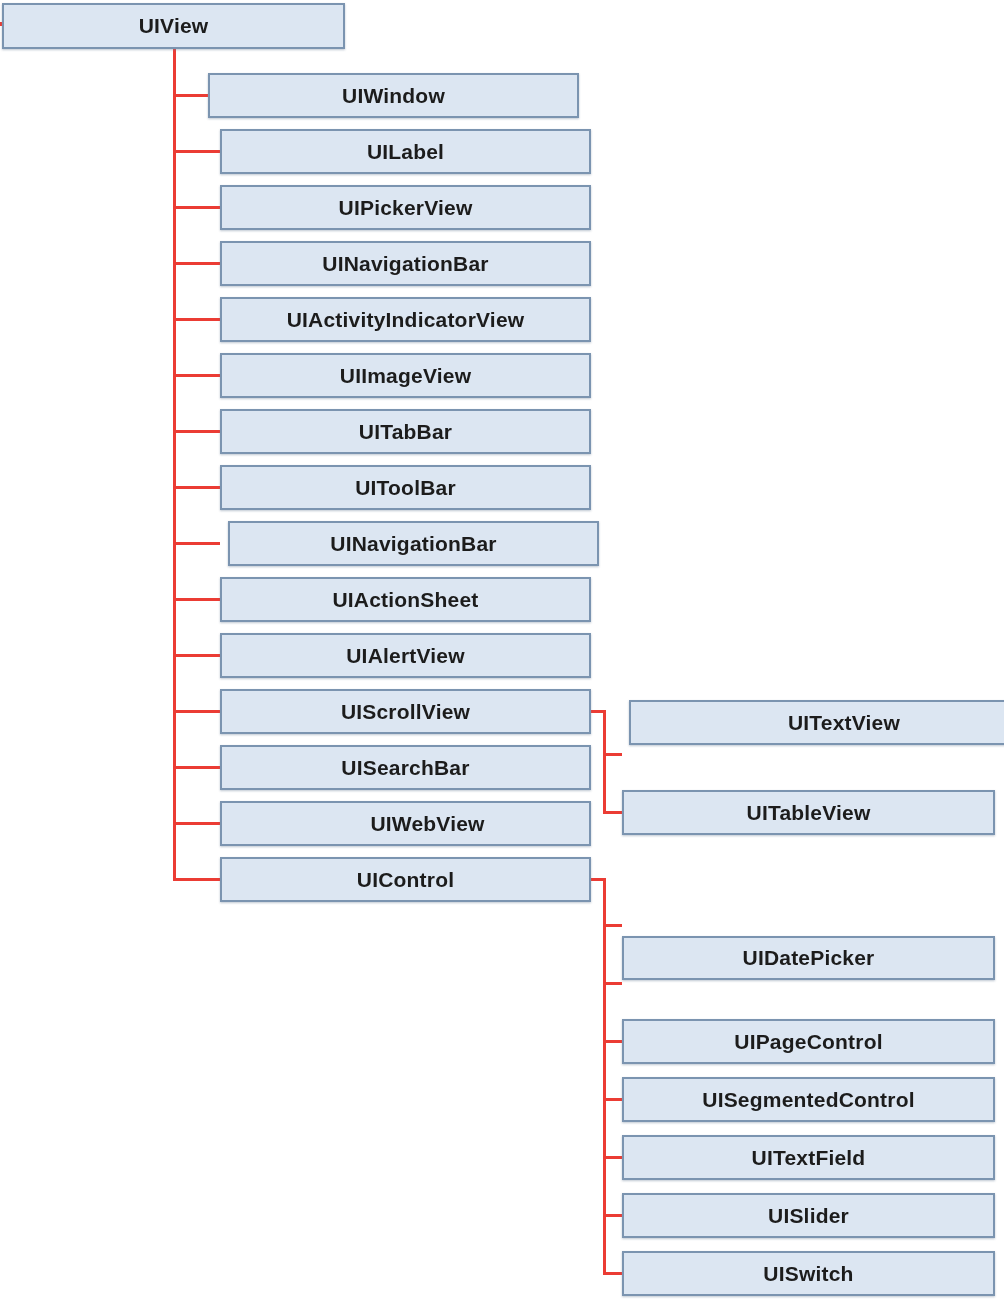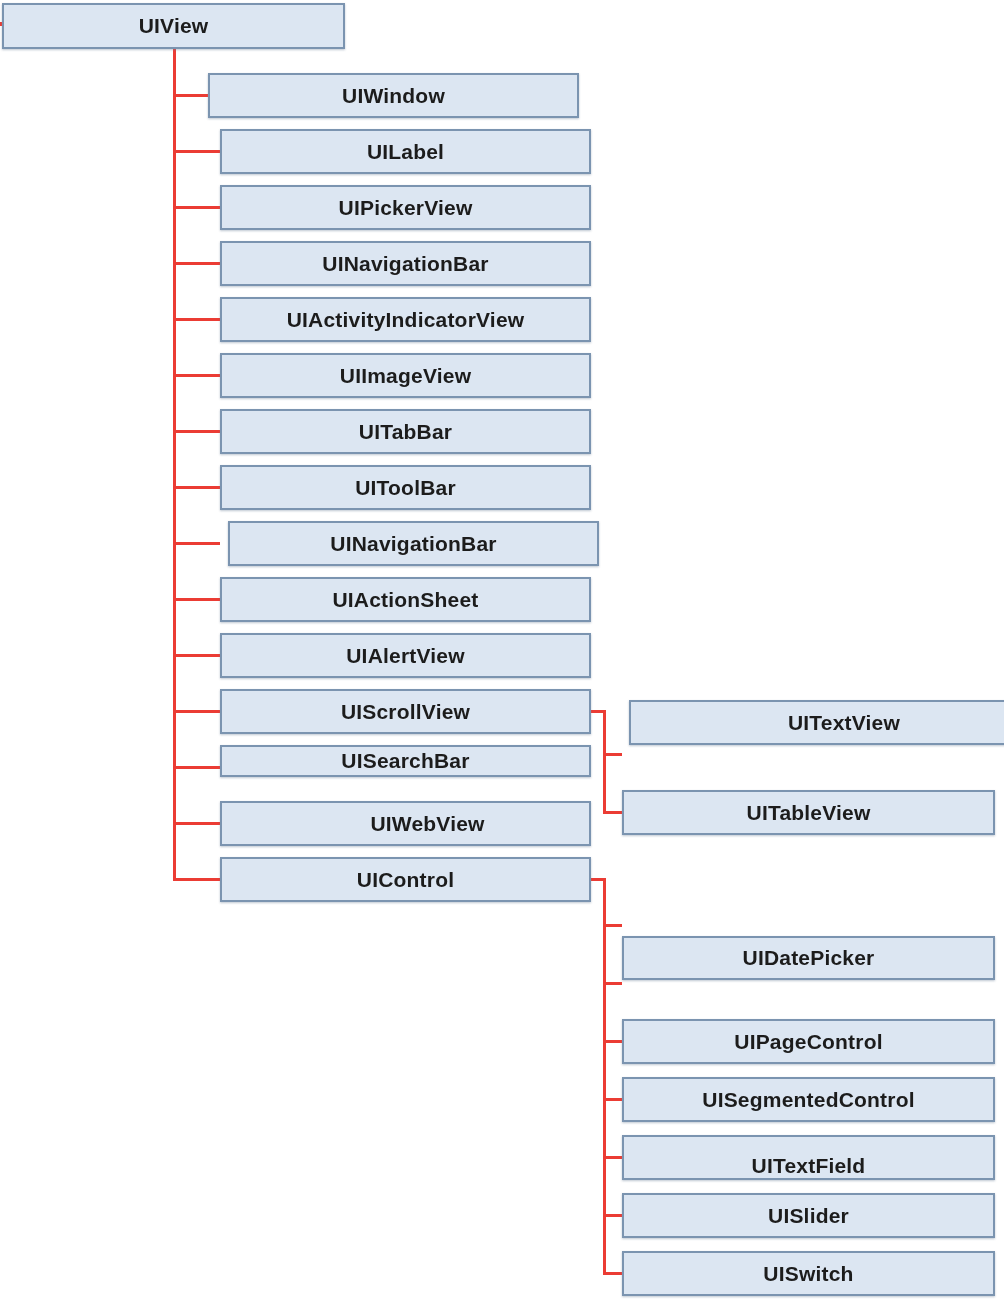--- a/index.html
+++ b/index.html
@@ -103,21 +103,21 @@
     </div>
     <div class="node" style="left: 220px; top: 577px; width: 371px; height: 45px;">
       <span class="label">UIActionSheet</span>
     </div>
     <div class="node" style="left: 220px; top: 633px; width: 371px; height: 45px;">
       <span class="label">UIAlertView</span>
     </div>
     <div class="node" style="left: 220px; top: 689px; width: 371px; height: 45px;">
       <span class="label">UIScrollView</span>
     </div>
-    <div class="node" style="left: 220px; top: 745px; width: 371px; height: 32px;">
+    <div class="node" style="left: 220px; top: 745px; width: 371px; height: 45px;">
       <span class="label">UISearchBar</span>
     </div>
     <div class="node" style="left: 220px; top: 801px; width: 371px; height: 45px; padding-left: 44px;">
       <span class="label">UIWebView</span>
     </div>
     <div class="node" style="left: 220px; top: 857px; width: 371px; height: 45px;">
       <span class="label">UIControl</span>
     </div>
     <div class="node" style="left: 622px; top: 700px; width: 430px; height: 45px; margin-left: 7px;">
       <span class="label">UITextView</span>
@@ -127,21 +127,21 @@
     </div>
     <div class="node" style="left: 622px; top: 936px; width: 373px; height: 44px;">
       <span class="label">UIDatePicker</span>
     </div>
     <div class="node" style="left: 622px; top: 1019px; width: 373px; height: 45px;">
       <span class="label">UIPageControl</span>
     </div>
     <div class="node" style="left: 622px; top: 1077px; width: 373px; height: 45px;">
       <span class="label">UISegmentedControl</span>
     </div>
-    <div class="node" style="left: 622px; top: 1135px; width: 373px; height: 45px; align-items: flex-end;">
+    <div class="node" style="left: 622px; top: 1135px; width: 373px; height: 45px;">
       <span class="label">UITextField</span>
     </div>
     <div class="node" style="left: 622px; top: 1193px; width: 373px; height: 45px;">
       <span class="label">UISlider</span>
     </div>
     <div class="node" style="left: 622px; top: 1251px; width: 373px; height: 45px;">
       <span class="label">UISwitch</span>
     </div>
   </div>
 

